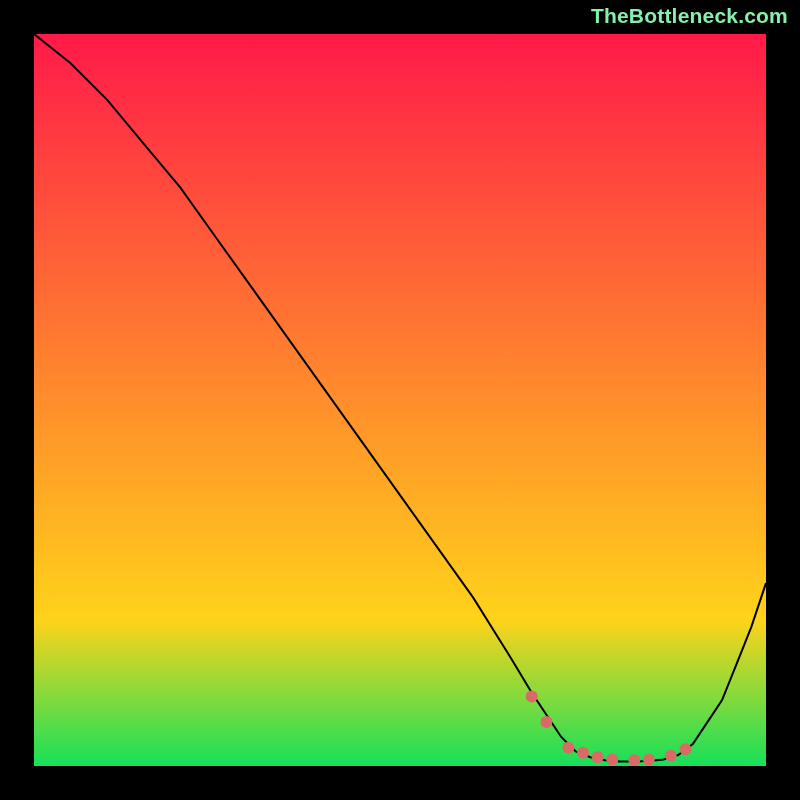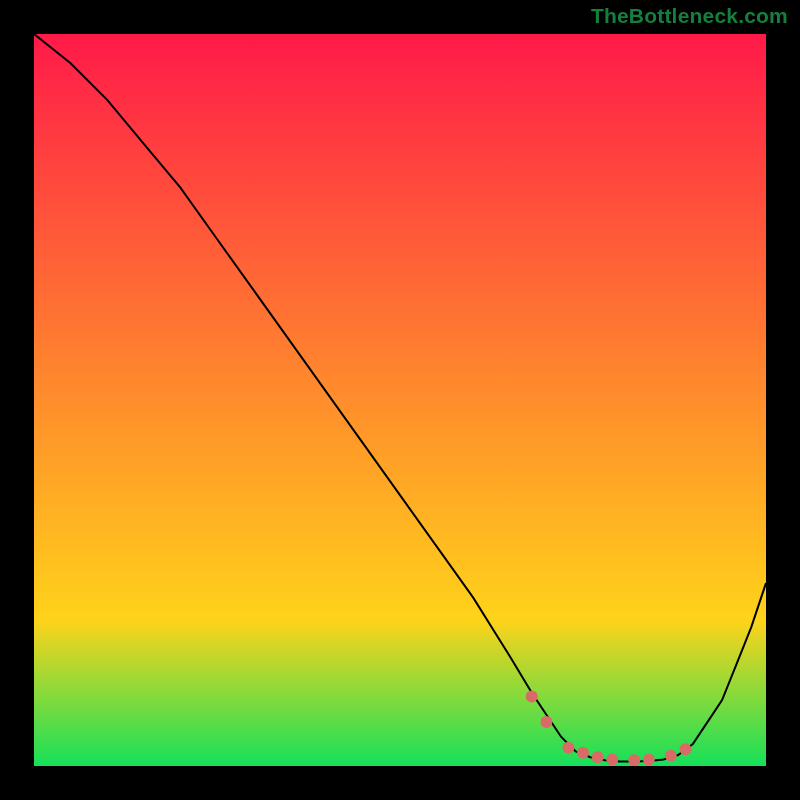--- a/index.html
+++ b/index.html
@@ -13,21 +13,21 @@
   }
   .frame {
     position: relative;
     width: 800px;
     height: 800px;
   }
   .watermark {
     position: absolute;
     top: 4px;
     right: 12px;
-    color: #15803d;
+    color: #86efac;
     font-size: 21px;
     font-weight: 600;
     letter-spacing: 0.2px;
   }
   .plot-wrapper {
     position: absolute;
     left: 34px;
     top: 34px;
     width: 732px;
     height: 732px;

